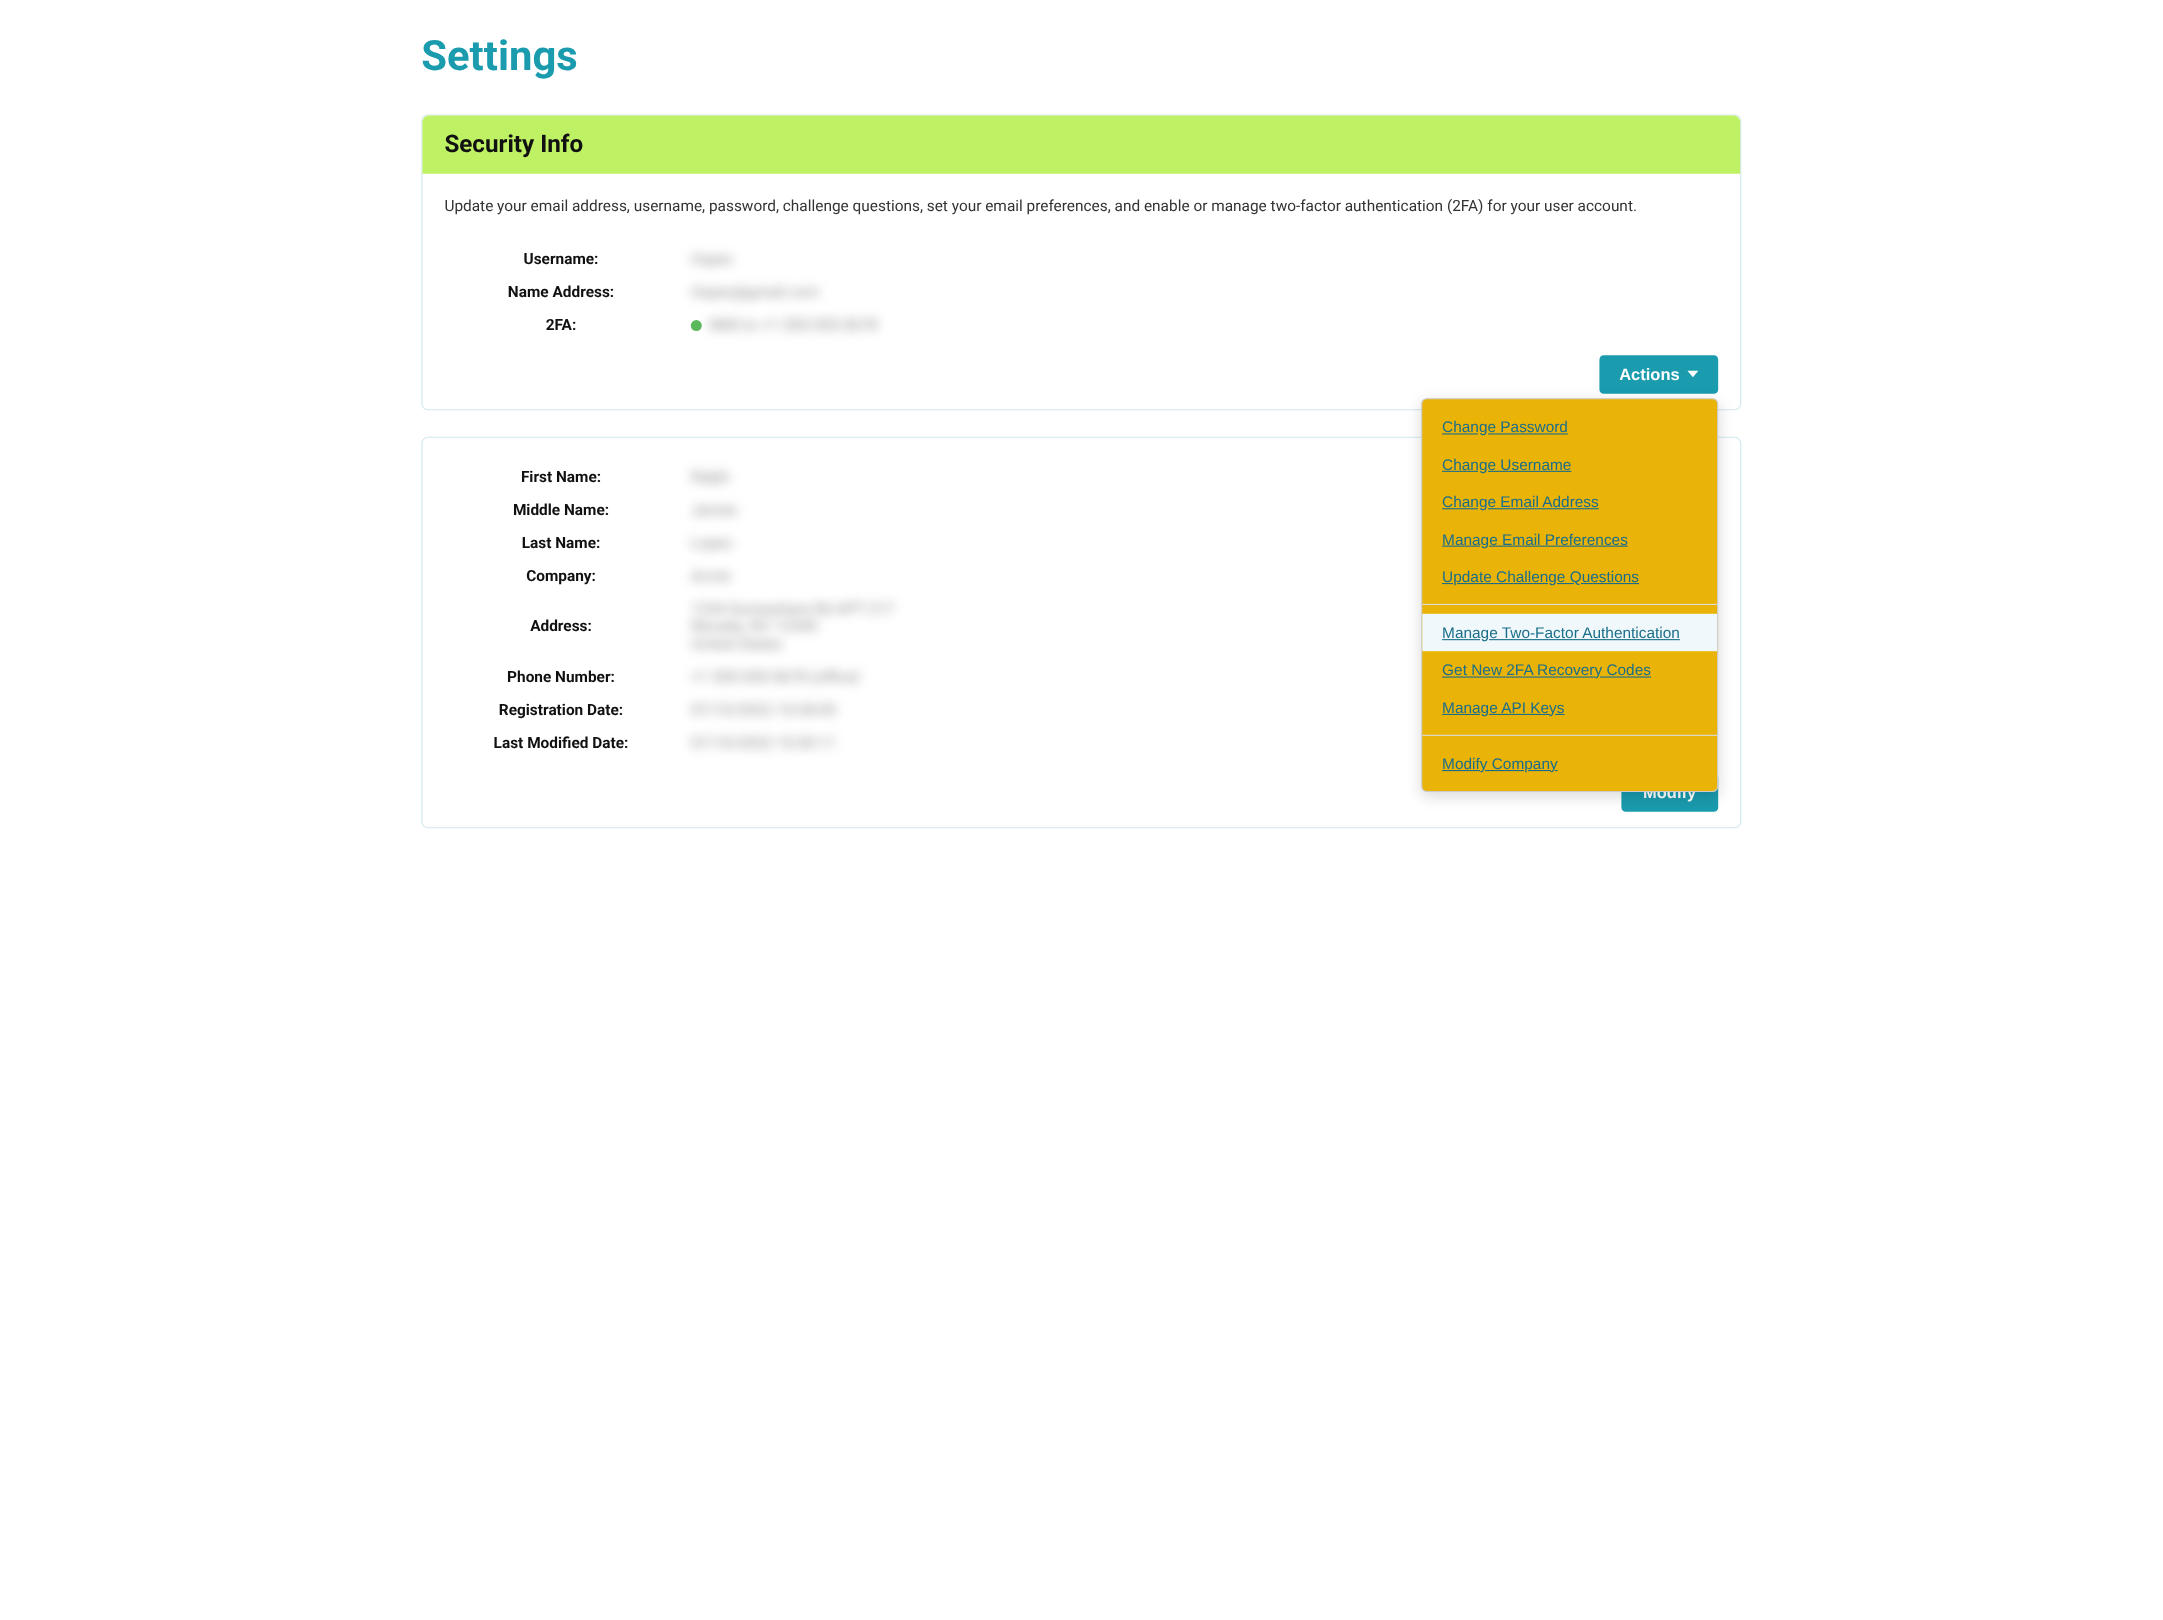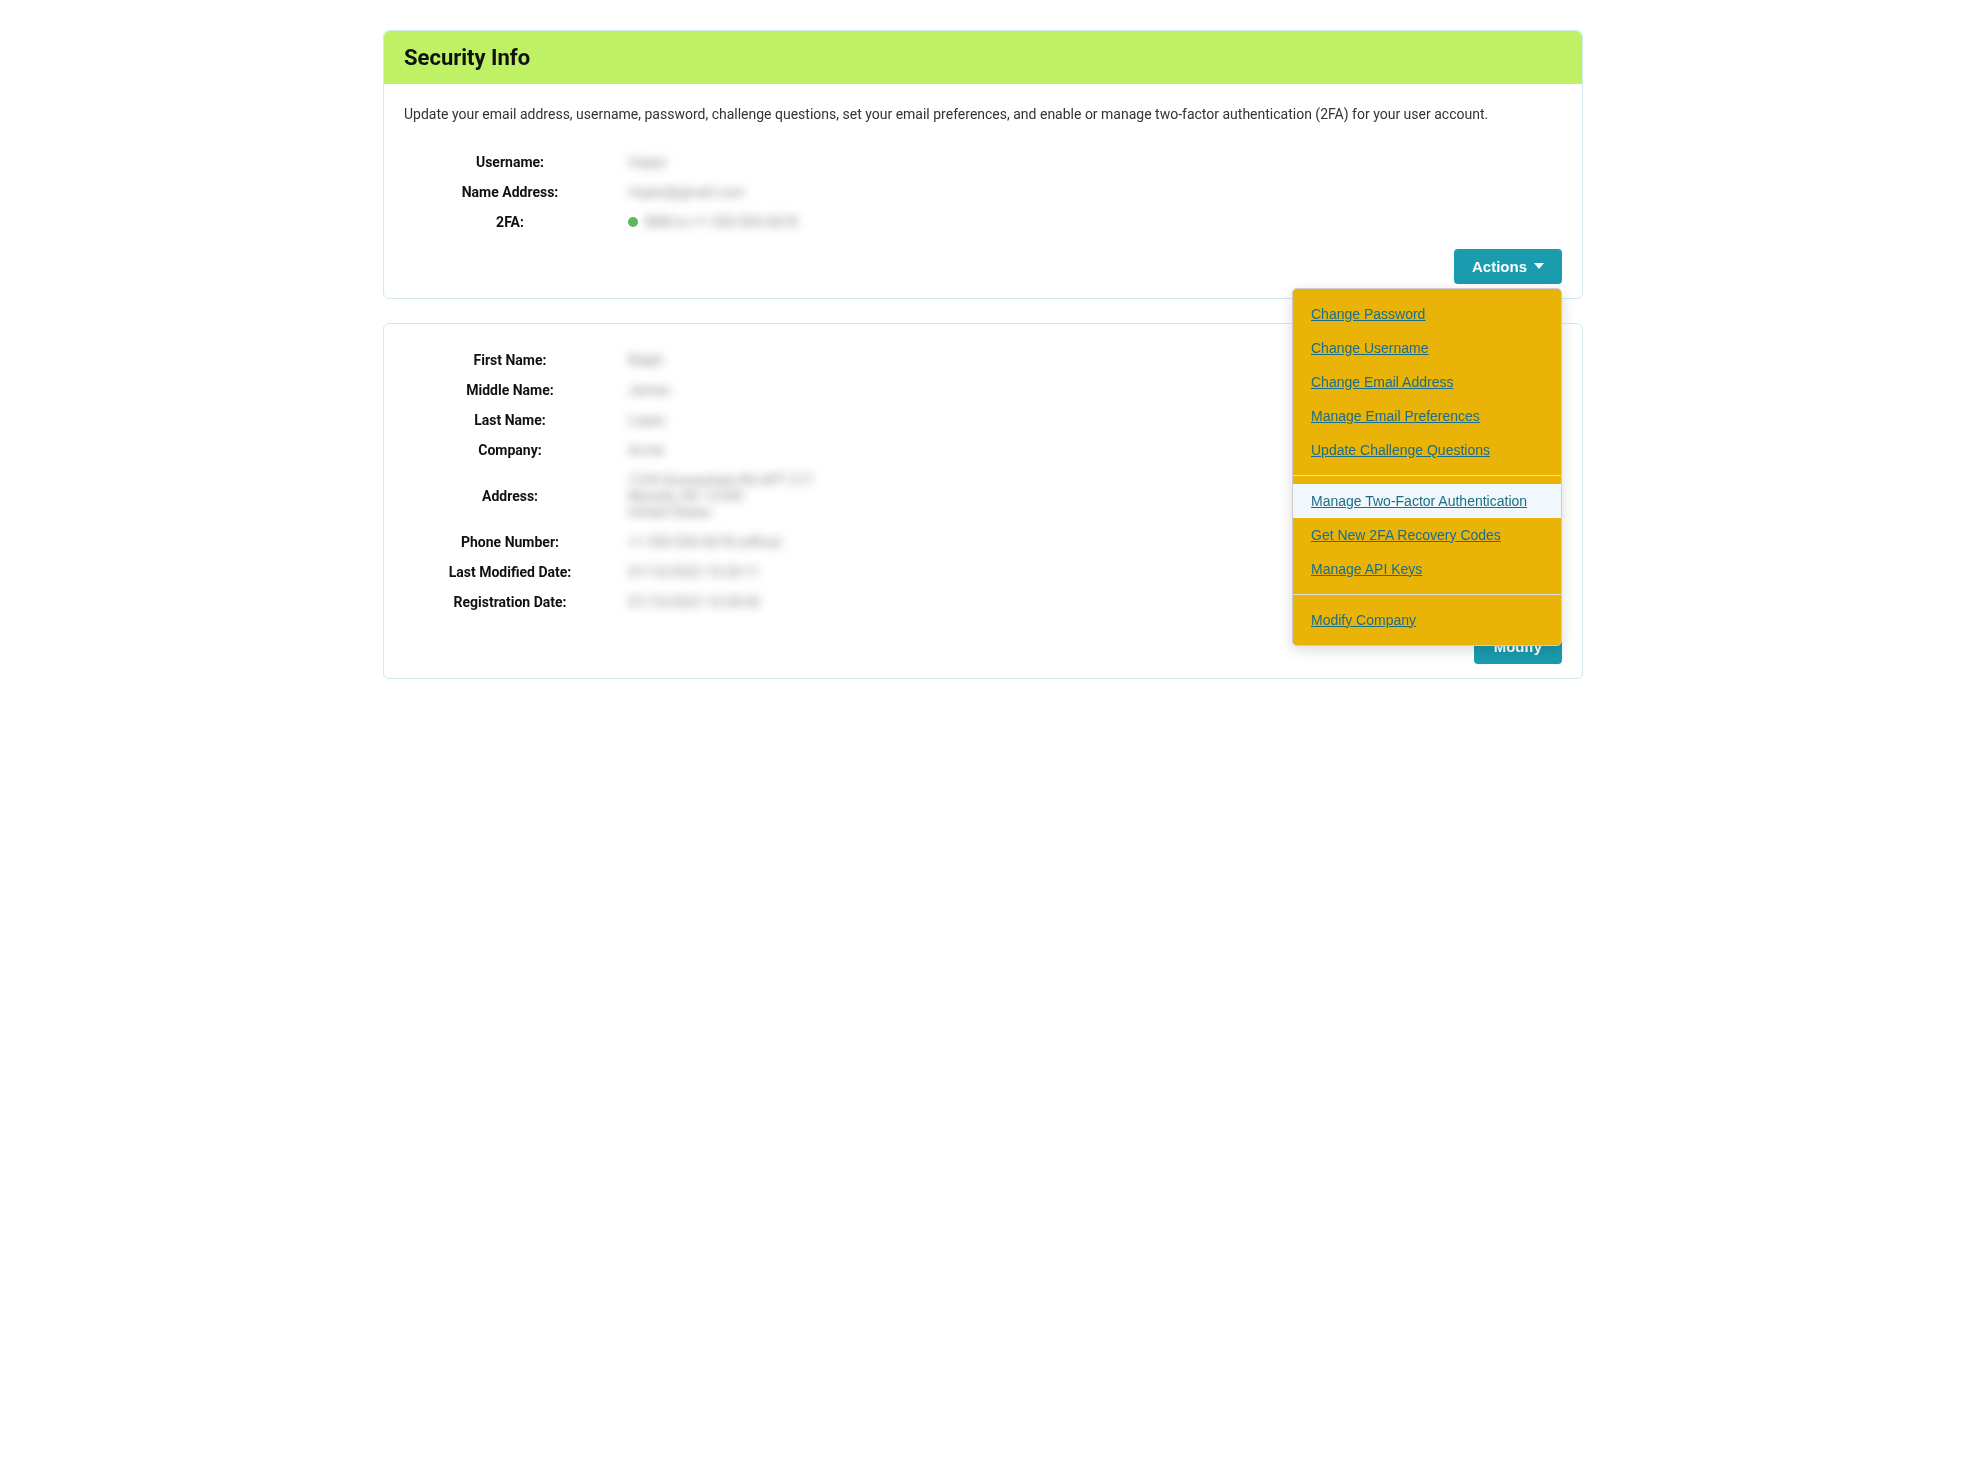--- a/index.html
+++ b/index.html
@@ -155,20 +155,21 @@
     .actions-wrapper {
       position: relative;
       display: inline-block;
     }
   </style>
 </head>
 <body>
 
 <div class="page-container">
 
+  <h1 class="page-title">Settings</h1>
 
   <div class="card">
     <div class="card-header">
       <span class="card-header-title">Security Info</span>
     </div>
     <div class="card-body">
       <p class="card-description">Update your email address, username, password, challenge questions, set your email preferences, and enable or manage two-factor authentication (2FA) for your user account.</p>
       <table class="info-table">
         <tbody>
           <tr>
@@ -245,27 +246,27 @@
               <span class="blurred">
                 1234 Somewhere Rd APT 217<br>Nevada, NV 12345<br>United States
               </span>
             </td>
           </tr>
           <tr>
             <td>Phone Number:</td>
             <td><span class="blurred">+1 555-555-5678 (office)</span></td>
           </tr>
           <tr>
+            <td>Registration Date:</td>
+            <td><span class="blurred">07/10/2022 10:28:05</span></td>
+          </tr>
+          <tr>
             <td>Last Modified Date:</td>
             <td><span class="blurred">07/10/2022 10:30:11</span></td>
           </tr>
-          <tr>
-            <td>Registration Date:</td>
-            <td><span class="blurred">07/10/2022 10:28:05</span></td>
-          </tr>
         </tbody>
       </table>
     </div>
     <div class="card-footer">
       <button class="btn-modify">Modify</button>
     </div>
   </div>
 
 </div>
 

